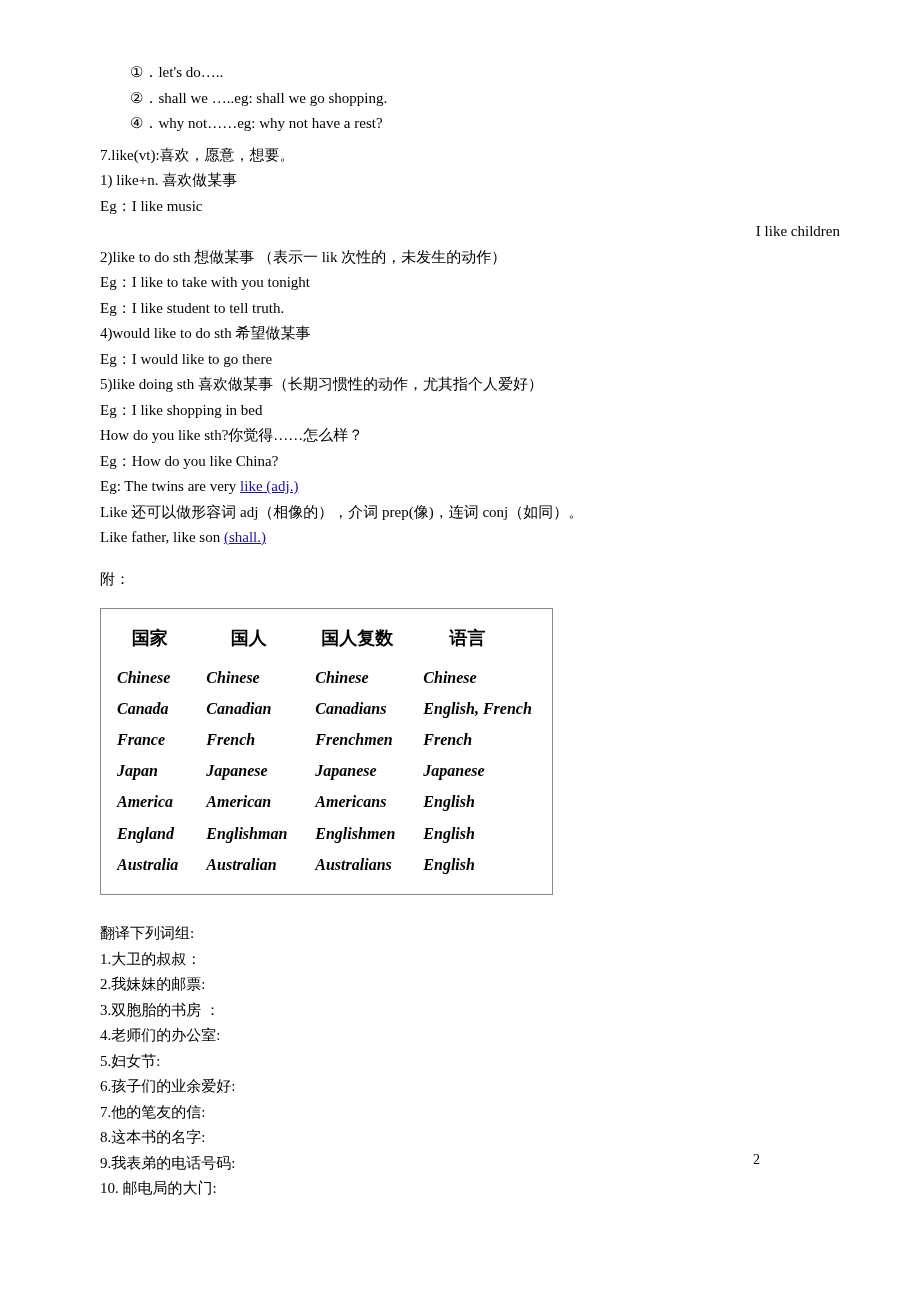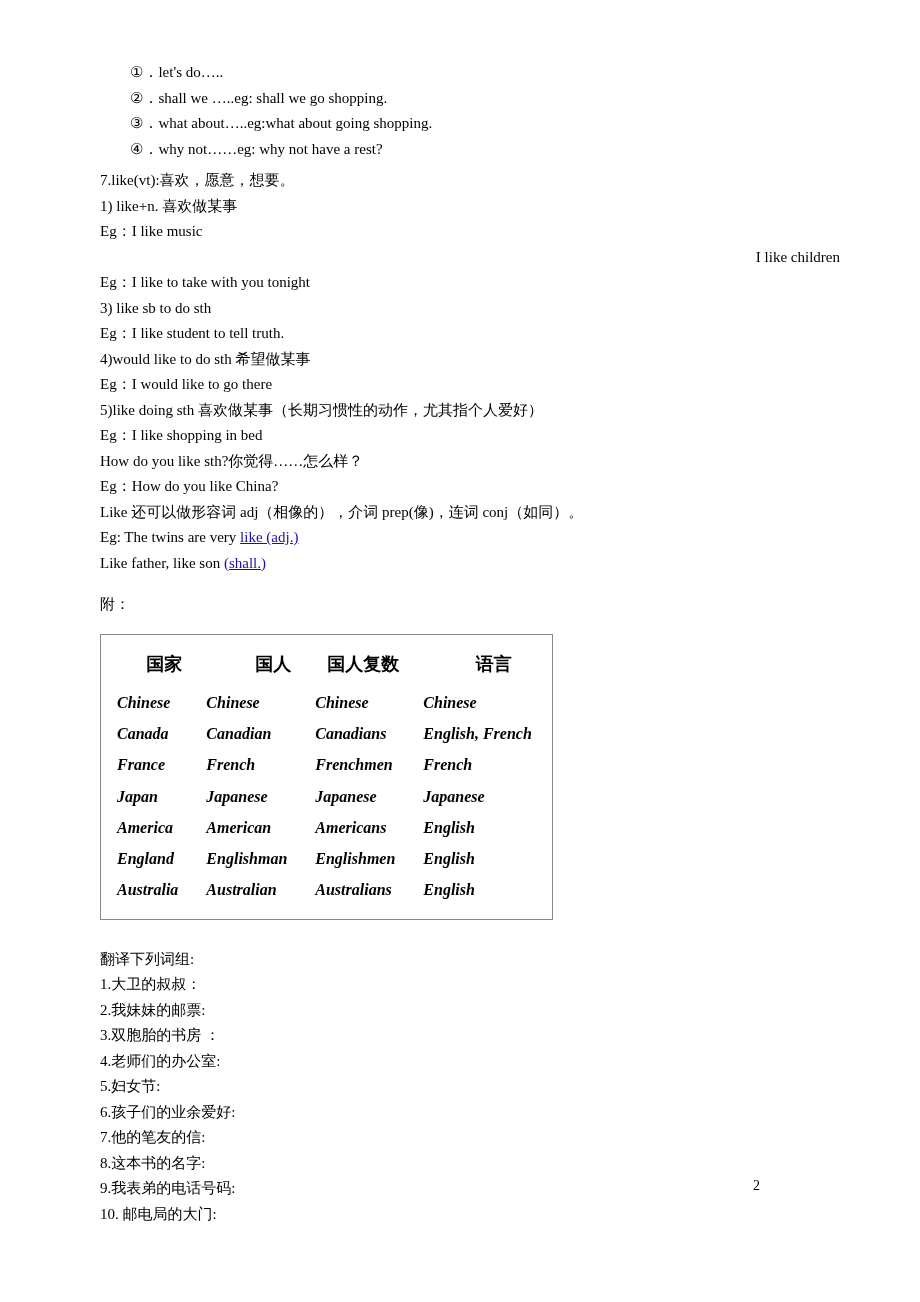--- a/index.html
+++ b/index.html
@@ -46,21 +46,21 @@
     .vocab-table {
       border-collapse: collapse;
       font-style: italic;
       font-weight: bold;
       font-size: 16px;
     }
     .vocab-table th {
       font-style: normal;
       font-weight: bold;
       font-size: 18px;
-      text-align: right;
+      text-align: center;
       padding: 4px 24px 8px 0;
       white-space: nowrap;
     }
     .vocab-table td {
       padding: 2px 28px 2px 0;
       white-space: nowrap;
       vertical-align: top;
     }
     .vocab-table td:last-child {
       padding-right: 4px;
@@ -80,43 +80,42 @@
   </style>
 </head>
 <body>
 
 <div class="wrapper">
 
   
   <div class="section indent1">
     <div>①．let's do…..</div>
     <div>②．shall we …..eg: shall we go shopping.</div>
-    <div>③．what about…..eg:what about going shopping.</div>
     <div>④．why not……eg: why not have a rest?</div>
   </div>
 
   
   <div class="section" style="margin-top:6px;">
     <div>7.like(vt):喜欢，愿意，想要。</div>
     <div>1) like+n.  喜欢做某事</div>
     <div>Eg：I like music</div>
     <div class="indent2">     I like children</div>
+    <div>2)like to do sth  想做某事  （表示一 lik 次性的，未发生的动作）</div>
     <div>Eg：I like to take with you tonight</div>
-    <div>3) like sb to do sth</div>
     <div>Eg：I like student to tell truth.</div>
     <div>4)would like to do sth  希望做某事</div>
     <div>Eg：I would like to go there</div>
     <div>5)like   doing sth 喜欢做某事（长期习惯性的动作，尤其指个人爱好）</div>
     <div>Eg：I like shopping in bed</div>
     <div>How do you like sth?你觉得……怎么样？</div>
     <div>Eg：How do you like China?</div>
-    <div>Like 还可以做形容词 adj（相像的），介词 prep(像)，连词 conj（如同）。</div>
     <div>
       Eg: The twins are very <span class="underline">like (adj.)</span>
     </div>
+    <div>Like 还可以做形容词 adj（相像的），介词 prep(像)，连词 conj（如同）。</div>
     <div>
       Like father, like son <span class="underline">(shall.)</span>
     </div>
   </div>
 
   
   <div class="attached-label">附：</div>
 
   
   <div class="table-container">

